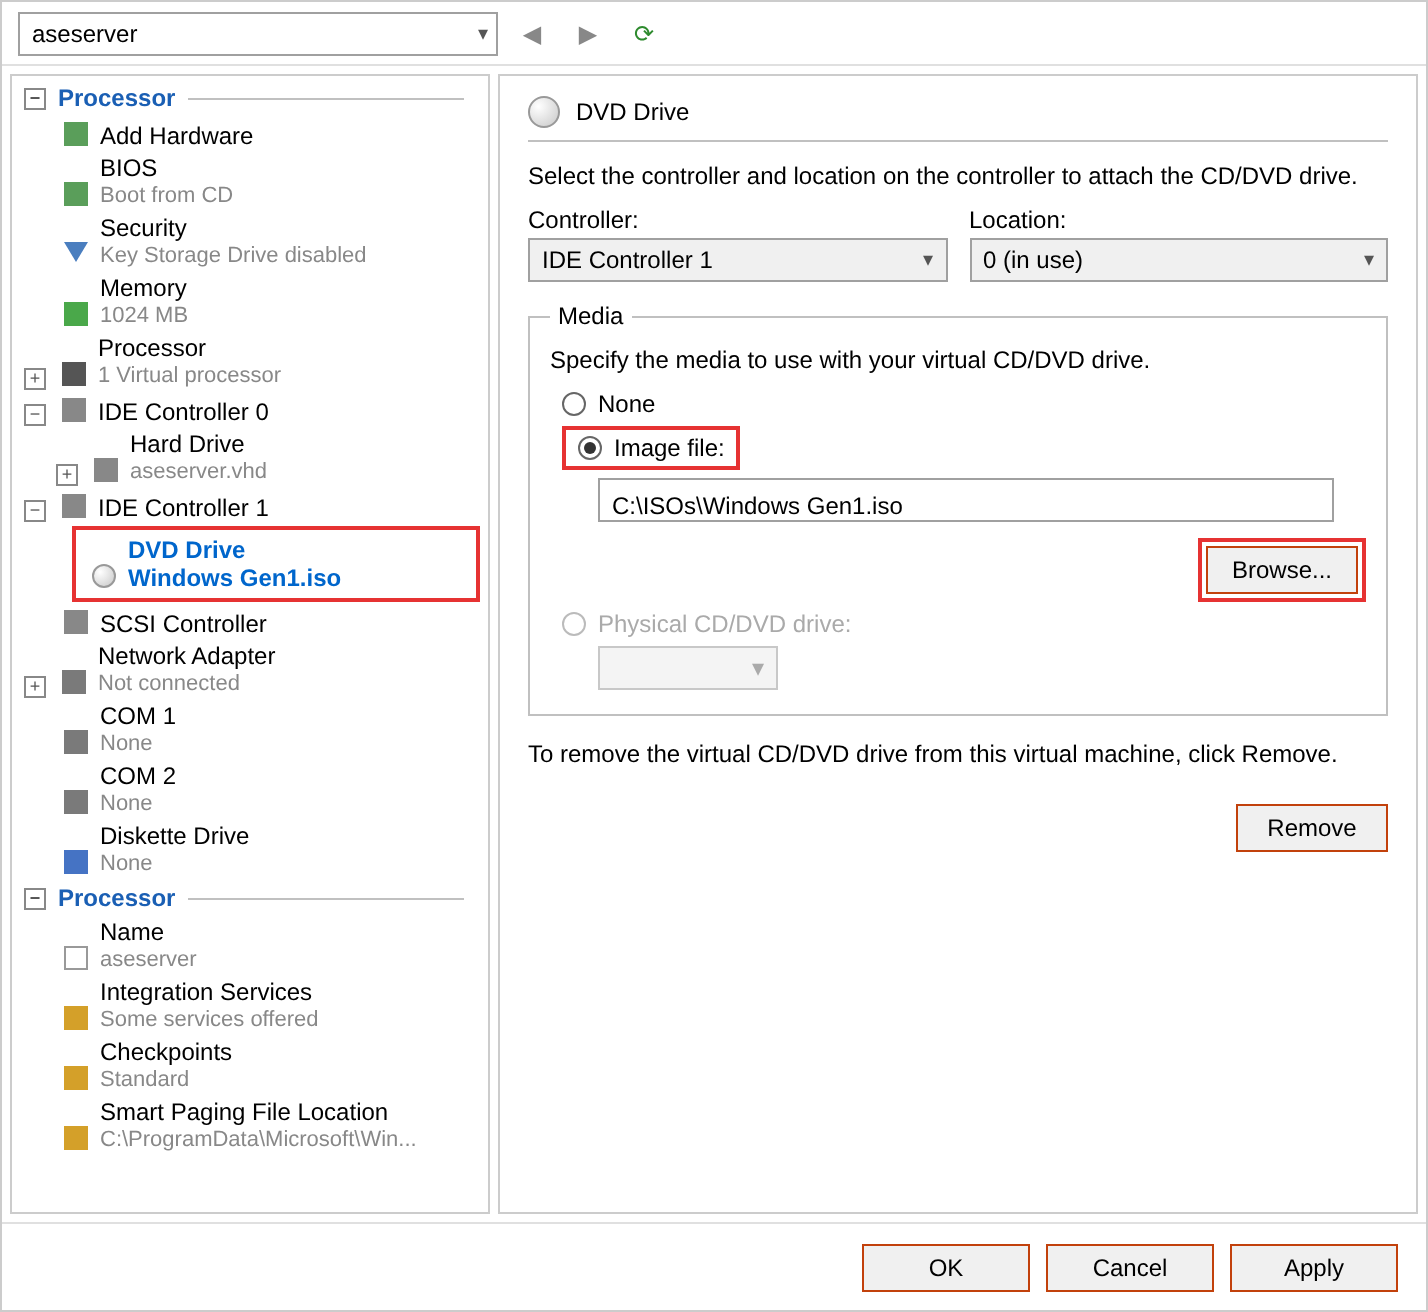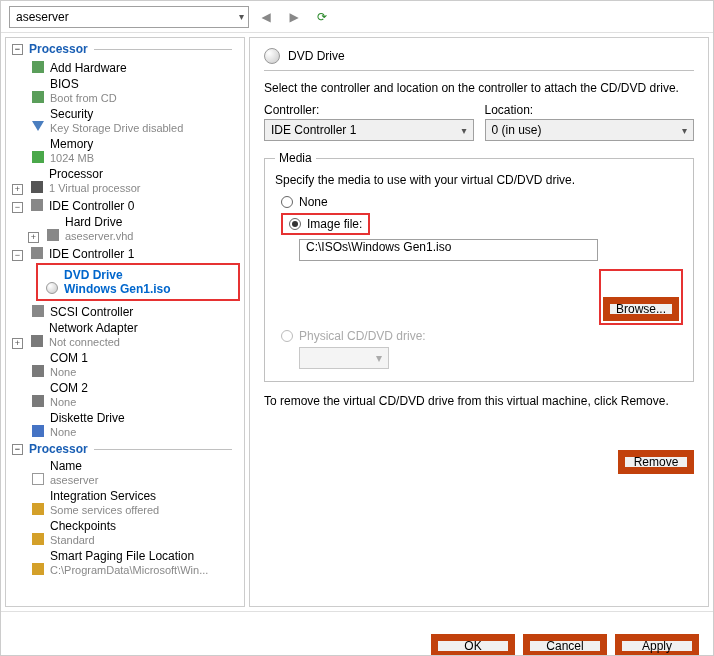--- a/index.html
+++ b/index.html
@@ -38,22 +38,22 @@
 .col { display: flex; flex-direction: column; flex: 1; gap: 2px; }
 .select { height: 22px; border: 1px solid #a0a0a0; background: #f0f0f0; display: flex; align-items: center; justify-content: space-between; padding: 0 6px; }
 .select .chev { font-size: 10px; color: #555; }
 
 fieldset.media { border: 1px solid #c0c0c0; padding: 8px 10px 12px; margin-bottom: 12px; }
 fieldset.media legend { padding: 0 4px; }
 .radio-row { display: flex; align-items: center; gap: 6px; margin: 4px 0 4px 6px; }
 .radio { width: 12px; height: 12px; border: 1px solid #666; border-radius: 50%; display: flex; align-items: center; justify-content: center; }
 .radio.checked::after { content: ""; width: 6px; height: 6px; border-radius: 50%; background: #333; }
 .radio-highlight { border: 2px solid #e63232; display: inline-flex; align-items: center; gap: 6px; padding: 2px 6px; }
-.text-input { width: 299px; height: 22px; border: 1px solid #a0a0a0; padding: 0 6px; margin: 4px 0 8px 24px; display: flex; align-items: flex-start; background: #fff; }
-.btn { min-width: 76px; height: 24px; border: 7px solid #c2410c; background: #f0f0f0; display: flex; align-items: center; justify-content: center; cursor: pointer; margin-top: 24px; }
+.text-input { width: 368px; height: 22px; border: 1px solid #a0a0a0; padding: 0 6px; margin: 4px 0 8px 24px; display: flex; align-items: flex-end; background: #fff; }
+.btn { min-width: 76px; height: 24px; border: 1px solid #c2410c; background: #f0f0f0; display: flex; align-items: center; justify-content: center; cursor: pointer; }
 .browse-wrap { display: flex; justify-content: flex-end; }
 .browse-highlight { border: 2px solid #e63232; padding: 2px; }
 .disabled { color: #aaa; }
 .disabled .radio { border-color: #bbb; }
 .phys-select { width: 90px; height: 22px; border: 1px solid #c8c8c8; background: #f4f4f4; display: flex; align-items: center; justify-content: flex-end; padding: 0 6px; margin-left: 24px; }
 
 .remove-row { display: flex; justify-content: flex-end; margin-top: 10px; align-items: center; }
 
 
 .footer { height: 44px; display: flex; align-items: center; justify-content: flex-end; gap: 8px; padding: 0 14px; border-top: 1px solid #e0e0e0; }

